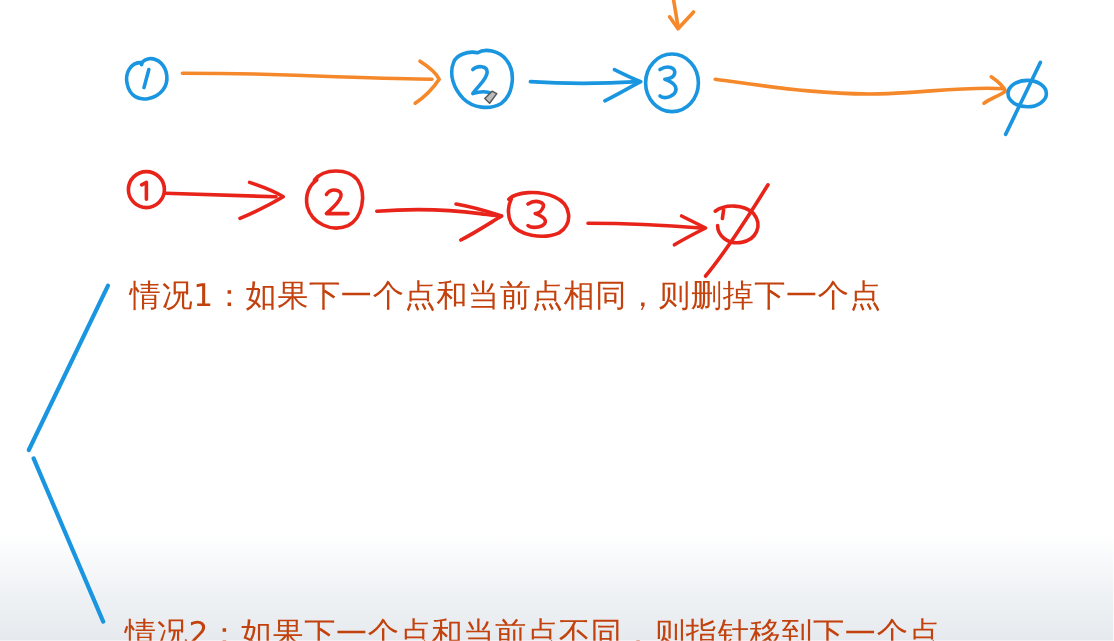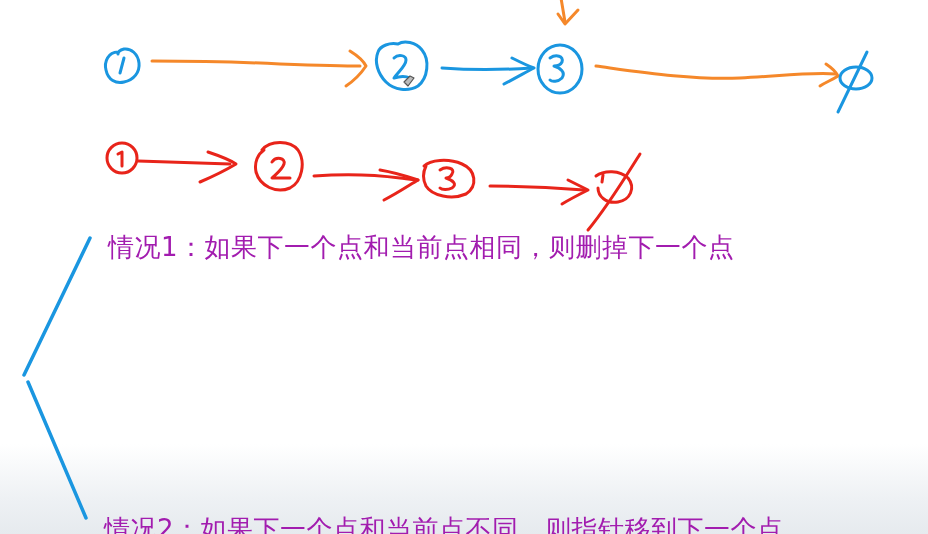--- a/index.html
+++ b/index.html
@@ -20,21 +20,21 @@
       width: 928px; height: 534px;
     }
     .bottom-fade {
       position: absolute;
       left: 0; right: 0; bottom: 0;
       height: 90px;
       background: linear-gradient(to bottom, rgba(255,255,255,0) 0%, #eef1f4 60%, #e6eaee 100%);
     }
     .caption {
       position: absolute;
-      color: #a21caf;
+      color: #c2410c;
       font-size: 26px;
       letter-spacing: 0.5px;
       white-space: nowrap;
       line-height: 1;
     }
     .caption-1 { left: 108px; top: 234px; }
     .caption-2 { left: 104px; top: 500px; margin-top: 16px; }
   </style>
 </head>
 <body>

